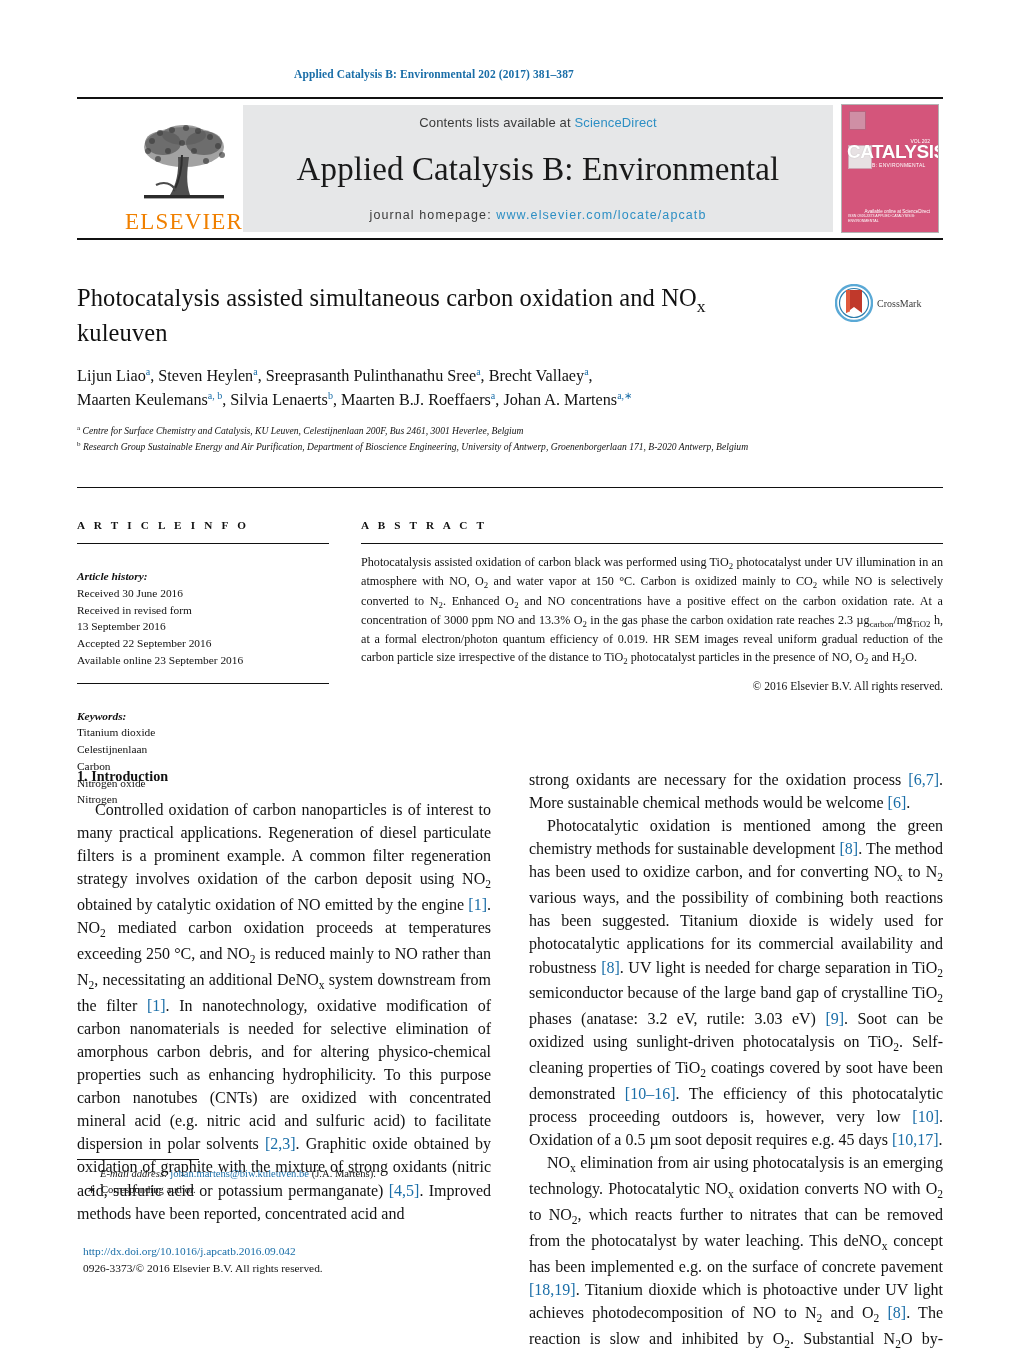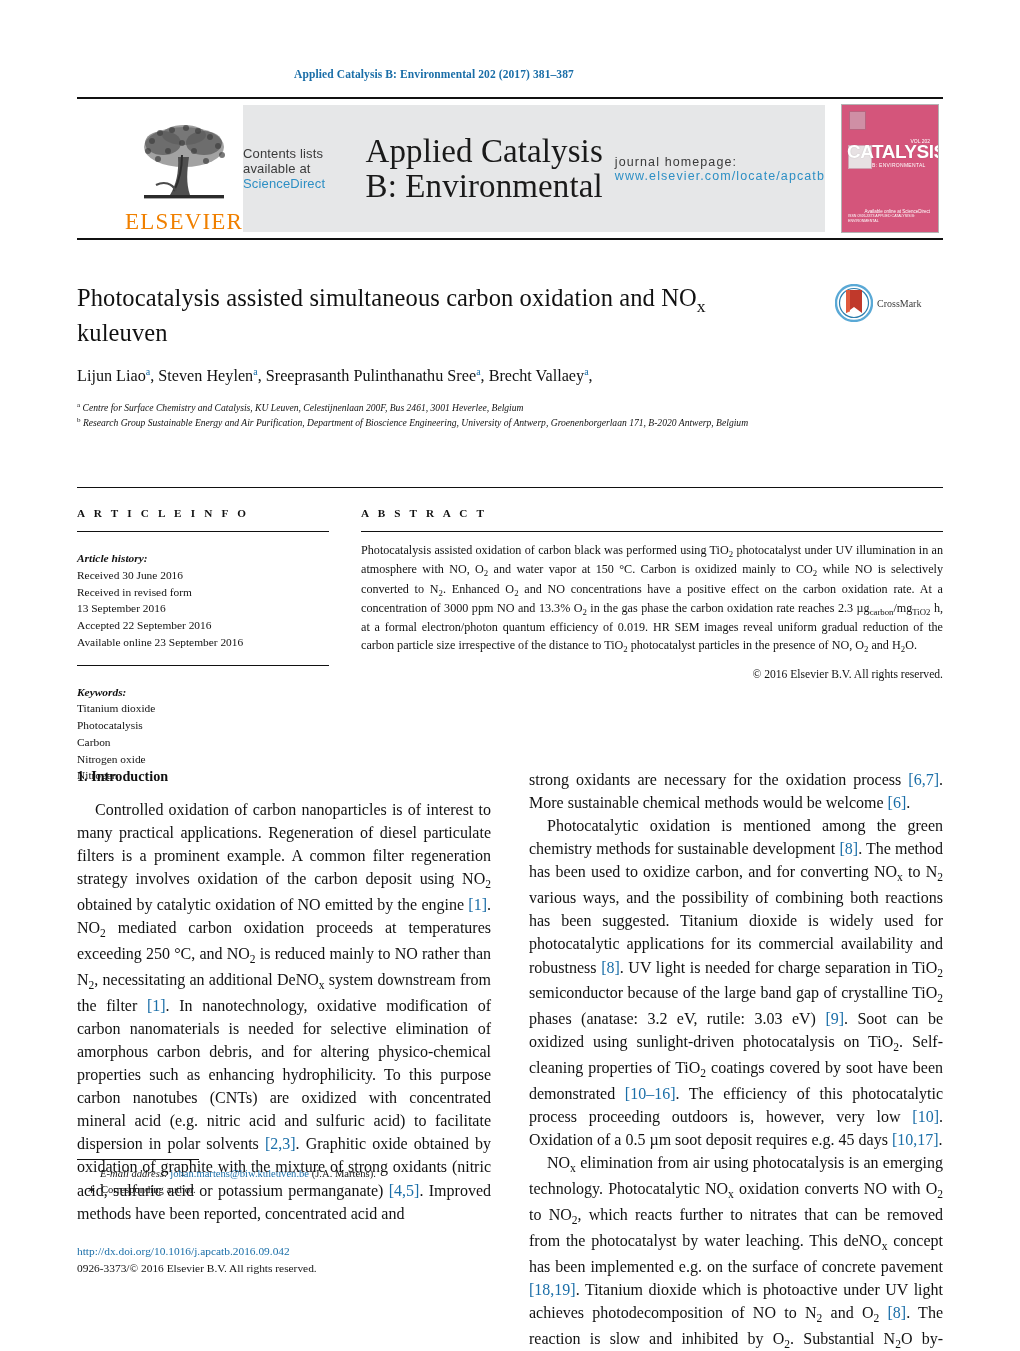--- a/index.html
+++ b/index.html
@@ -67,23 +67,23 @@
     font-family: "Liberation Serif", serif;
     font-size: 23px;
     letter-spacing: 1.2px;
     color: #f08000;
     line-height: 1;
     margin-top: 1px;
   }
   .journal-band {
     flex: 1 1 auto;
     background: #e6e7e8;
-    margin: 6px 8px 6px 0;
+    margin: 6px 0 6px 0;
     display: flex;
-    flex-direction: row;
+    flex-direction: column;
     justify-content: space-between;
     align-items: center;
     padding: 10px 0 10px 0;
     box-sizing: border-box;
   }
   .contents-line {
     font-family: "Liberation Sans", sans-serif;
     font-size: 13px;
     color: #3a3a3a;
     letter-spacing: 0.15px;
@@ -224,21 +224,21 @@
     font-size: 7px;
     vertical-align: super;
   }
 
   
   .info-abstract {
     position: absolute;
     left: 77px; top: 487px;
     width: 866px;
     border-top: 1px solid #111;
-    padding-top: 0;
+    padding-top: 12px;
   }
   .ia-cols { display: flex; }
   .col-info { width: 252px; flex: 0 0 252px; }
   .col-gap  { width: 32px; flex: 0 0 32px; }
   .col-abs  { flex: 1 1 auto; }
 
   .sec-head {
     font-family: "Liberation Serif", serif;
     font-weight: bold;
     font-size: 11.2px;
@@ -251,21 +251,21 @@
     margin-top: 12px;
   }
   .rule-thin {
     border-top: 1px solid #111;
     margin-top: 14px;
   }
   .hist-block, .kw-block {
     font-family: "Liberation Serif", serif;
     font-size: 11.4px;
     line-height: 1.47;
-    margin-top: 18px;
+    margin-top: 24px;
     color: #111;
   }
   .hist-block .lbl, .kw-block .lbl {
     font-style: italic;
     font-weight: bold;
   }
   .abstract-body {
     font-family: "Liberation Serif", serif;
     font-size: 12.15px;
     line-height: 1.48;
@@ -329,21 +329,21 @@
     margin-top: 6px;
     padding-left: 10px;
     color: #111;
   }
   .fn-text .star { margin-right: 5px; }
   .fn-text i { font-style: italic; }
   .email-link { color: #1a6ea8; }
 
   .doi-block {
     position: absolute;
-    left: 77px; top: 1243px;
+    left: 83px; top: 1243px;
     width: 500px;
     font-family: "Liberation Serif", serif;
     font-size: 11.4px;
     line-height: 1.5;
     color: #111;
   }
   .doi-link { color: #1a6ea8; }
 </style>
 </head>
 <body>
@@ -428,20 +428,21 @@
       <span class="crossmark-label">CrossMark</span>
     </div>
 
     <h1 class="paper-title">
       <span>Photocatalysis assisted simultaneous carbon oxidation and NO</span><sub>x</sub><br>
       <span>kuleuven</span>
     </h1>
 
     <div class="authors">
       <div>Lijun Liao<sup>a</sup>, Steven Heylen<sup>a</sup>, Sreeprasanth Pulinthanathu Sree<sup>a</sup>, Brecht Vallaey<sup>a</sup>,</div>
+      <div>Maarten Keulemans<sup>a, b</sup>, Silvia Lenaerts<sup>b</sup>, Maarten B.J. Roeffaers<sup>a</sup>, Johan A. Martens<sup>a,∗</sup></div>
     </div>
 
     <div class="affiliations">
       <div><sup>a</sup> <span>Centre for Surface Chemistry and Catalysis, KU Leuven, Celestijnenlaan 200F, Bus 2461, 3001 Heverlee, Belgium</span></div>
       <div><sup>b</sup> <span>Research Group Sustainable Energy and Air Purification, Department of Bioscience Engineering, University of Antwerp, Groenenborgerlaan 171, B-2020 Antwerp, Belgium</span></div>
     </div>
   </div>
 
   <div class="info-abstract">
     <div class="ia-cols">
@@ -454,21 +455,21 @@
           <div>Received 30 June 2016</div>
           <div>Received in revised form</div>
           <div>13 September 2016</div>
           <div>Accepted 22 September 2016</div>
           <div>Available online 23 September 2016</div>
         </div>
         <div class="rule-thin"></div>
         <div class="kw-block">
           <div class="lbl">Keywords:</div>
           <div>Titanium dioxide</div>
-          <div>Photocatalysis</div>
+          <div>Celestijnenlaan</div>
           <div>Carbon</div>
           <div>Nitrogen oxide</div>
           <div>Nitrogen</div>
         </div>
       </div>
 
       <div class="col-gap"></div>
 
       <div class="col-abs">
         <div class="sec-head">A B S T R A C T</div>

